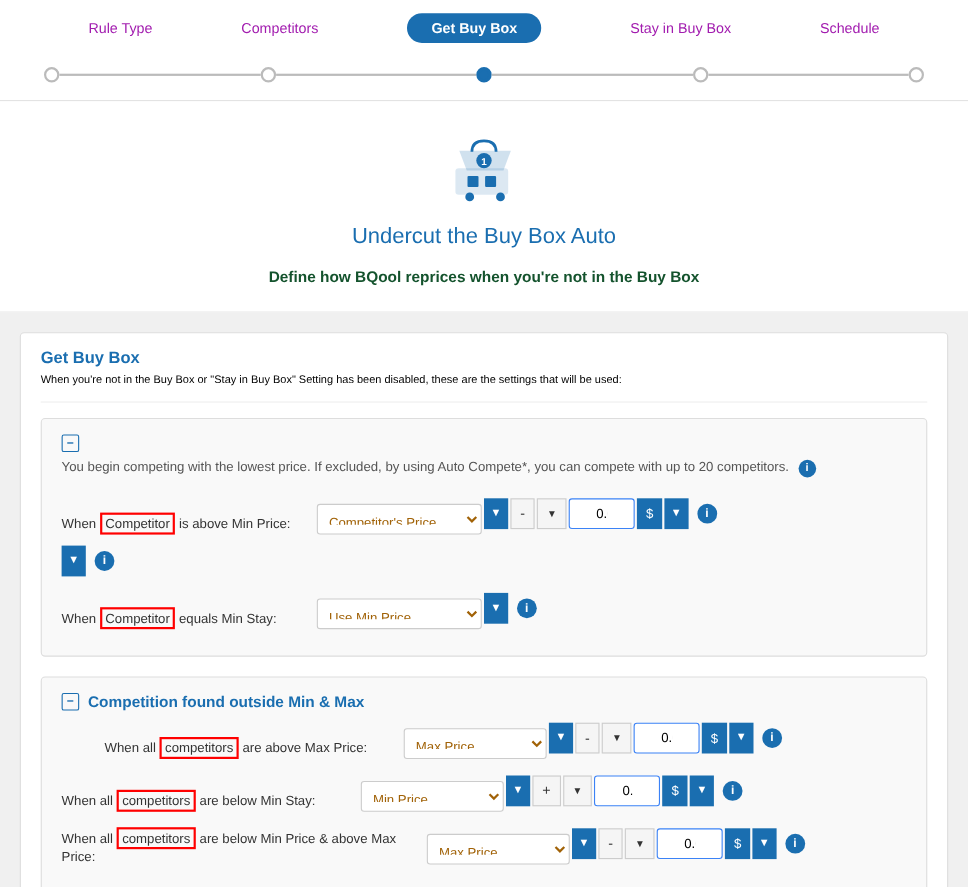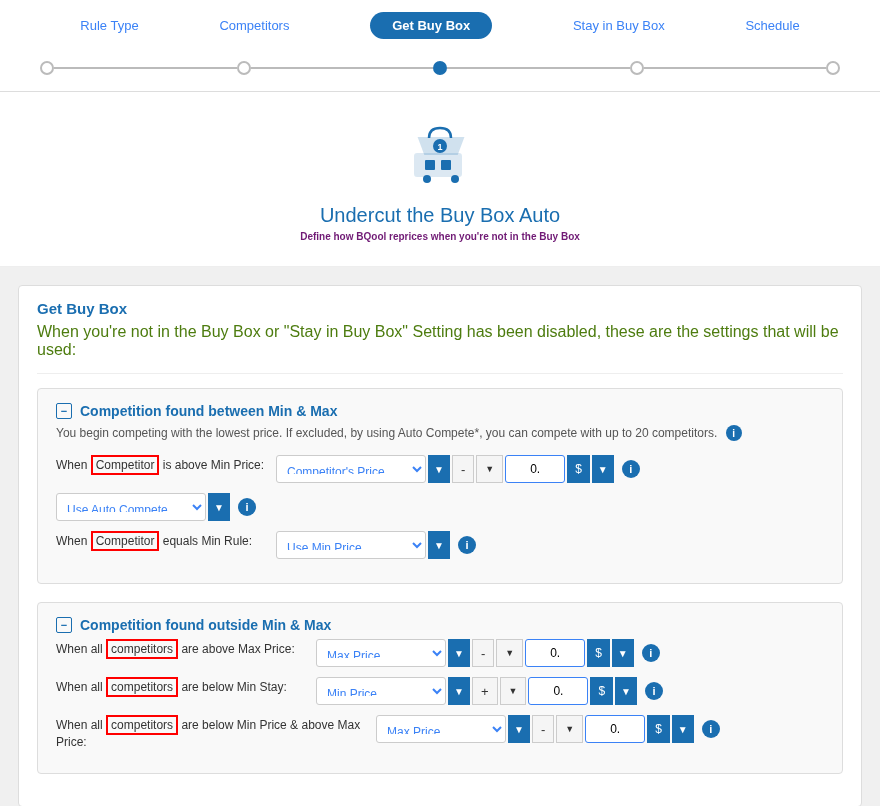--- a/index.html
+++ b/index.html
@@ -1,52 +1,52 @@
 <!DOCTYPE html>
 <html><head>
   <meta charset="utf-8">
   <style>
     * { box-sizing: border-box; margin: 0; padding: 0; }
     body { font-family: Arial, sans-serif; background: #f0f0f0; font-size: 13px; color: #333; width: 880px; }
 
     
     .top-nav { background: #fff; padding: 12px 0 0 0; border-bottom: 1px solid #ddd; }
     .nav-steps { display: flex; justify-content: space-around; align-items: center; padding: 0 40px 12px 40px; }
-    .nav-step { font-size: 13px; color: #3b82f6; cursor: pointer; }
+    .nav-step { font-size: 13px; color: #a21caf; cursor: pointer; }
     .nav-step.active { background: #1a6eb0; color: #fff; padding: 6px 22px; border-radius: 20px; font-weight: bold; }
 
     
     .progress-bar { display: flex; align-items: center; justify-content: center; padding: 10px 40px 16px 40px; background: #fff; }
     .dot { width: 14px; height: 14px; border-radius: 50%; border: 2px solid #bbb; background: #fff; }
     .dot.active { border: 3px solid #1a6eb0; background: #1a6eb0; }
     .dot.filled { border: 2px solid #bbb; background: #fff; }
     .line { flex: 1; height: 2px; background: #bbb; }
 
     
     .hero { background: #fff; text-align: center; padding: 24px 20px 24px 20px; border-bottom: 1px solid #eee; }
     .hero-icon { font-size: 60px; color: #1a6eb0; line-height: 1; }
     .hero-title { font-size: 20px; color: #1a6eb0; margin-top: 8px; font-weight: normal; }
-    .hero-subtitle { font-size: 10px; color: #701a75; font-weight: bold; margin-top: 4px; }
+    .hero-subtitle { font-size: 14px; color: #14532d; font-weight: bold; margin-top: 16px; }
 
     
     .main { background: #f0f0f0; padding: 18px; }
     .section-title { color: #1a6eb0; font-size: 15px; font-weight: bold; margin-bottom: 6px; }
-    .section-desc { color: #4d7c0f; font-size: 16px; margin-bottom: 14px; }
+    .section-desc { color: #000000; font-size: 10px; margin-bottom: 14px; }
 
     .card { background: #fff; border: 1px solid #ddd; border-radius: 4px; margin-bottom: 18px; padding: 14px 18px; }
     .card-header { display: flex; align-items: center; color: #1a6eb0; font-weight: bold; font-size: 14px; margin-bottom: 6px; }
     .card-header .collapse-icon { margin-right: 8px; border: 1px solid #1a6eb0; color: #1a6eb0; font-size: 11px; width: 16px; height: 16px; display: inline-flex; align-items: center; justify-content: center; border-radius: 2px; cursor: pointer; }
     .card-info { font-size: 12px; color: #555; margin-bottom: 14px; }
 
-    .row { display: flex; align-items: flex-start; margin-bottom: 10px; }
+    .row { display: flex; align-items: flex-end; margin-bottom: 10px; gap: 12px; }
     .row-label { font-size: 12px; color: #333; width: 220px; flex-shrink: 0; }
     .highlight { border: 2px solid red; padding: 1px 3px; display: inline-block; }
 
     
-    select { border: 1px solid #ccc; border-radius: 3px; padding: 8px 6px; font-size: 12px; color: #3b82f6; background: #fff; height: 28px; cursor: pointer; }
+    select { border: 1px solid #ccc; border-radius: 3px; padding: 8px 6px; font-size: 12px; color: #a16207; background: #fff; height: 28px; cursor: pointer; margin-top: 10px; }
     .dropdown-arrow { background: #1a6eb0; color: #fff; border: none; padding: 4px 6px; height: 28px; cursor: pointer; font-size: 10px; display: inline-flex; align-items: center; }
     .num-input { border: 1px solid #3b82f6; border-radius: 3px; padding: 4px 24px; font-size: 12px; width: 60px; text-align: right; height: 28px; }
     .op-btn { border: 1px solid #ccc; background: #f5f5f5; padding: 4px 8px; height: 28px; cursor: pointer; font-size: 13px; color: #333; }
     .unit-btn { background: #1a6eb0; color: #fff; border: none; padding: 4px 8px; height: 28px; font-size: 12px; cursor: pointer; }
     .info-icon { display: inline-flex; align-items: center; justify-content: center; width: 18px; height: 18px; border-radius: 50%; background: #1a6eb0; color: #fff; font-size: 11px; font-weight: bold; margin-left: 6px; cursor: pointer; flex-shrink: 0; }
     .controls-group { display: flex; align-items: center; gap: 2px; }
     select.wide { width: 150px; }
     select.wide2 { width: 130px; }
 
     .info-icon-sm { display: inline-flex; align-items: center; justify-content: center; width: 16px; height: 16px; border-radius: 50%; background: #1a6eb0; color: #fff; font-size: 10px; font-weight: bold; margin-left: 5px; cursor: pointer; }
@@ -102,21 +102,20 @@
 
 <div class="main">
   <div class="card">
     <div class="section-title">Get Buy Box</div>
     <div class="section-desc">When you're not in the Buy Box or "Stay in Buy Box" Setting has been disabled, these are the settings that will be used:</div>
     <hr style="border:none;border-top:1px solid #eee;margin-bottom:14px;">
 
     <div class="card" style="background:#f9f9f9;">
       <div class="card-header">
         <span class="collapse-icon">−</span>
-        <span>Competition found between Min &amp; Max</span>
       </div>
       <div class="card-info">
         <span>You begin competing with the lowest price. If excluded, by using Auto Compete*, you can compete with up to 20 competitors.</span>
         <span class="info-icon-sm">i</span>
       </div>
 
       <div class="row">
         <div class="row-label">
           <span>When</span>
           <span class="highlight">Competitor</span>
@@ -134,56 +133,51 @@
           <button class="op-btn" style="font-size:9px;">▼</button>
           <input class="num-input" type="text" value="0.01" style="">
           <button class="unit-btn">$</button>
           <button class="dropdown-arrow">▼</button>
           <span class="info-icon">i</span>
         </div>
       </div>
 
       <div class="row">
         <div class="controls-group">
-          <select class="wide">
-            <option>Use Auto Compete</option>
-            <option>Competitor's Price</option>
-            <option>Use Min Price</option>
-          </select>
           <button class="dropdown-arrow">▼</button>
           <span class="info-icon">i</span>
         </div>
       </div>
 
       <div class="row">
         <div class="row-label">
           <span>When</span>
           <span class="highlight">Competitor</span>
-          <span>equals Min Rule:</span>
+          <span>equals Min Stay:</span>
         </div>
         <div class="controls-group">
           <select class="wide">
             <option>Use Min Price</option>
             <option>Competitor's Price</option>
             <option>Use Auto Compete</option>
           </select>
           <button class="dropdown-arrow">▼</button>
           <span class="info-icon">i</span>
         </div>
       </div>
     </div>
 
     <div class="card" style="background:#f9f9f9;">
       <div class="card-header">
         <span class="collapse-icon">−</span>
         <span>Competition found outside Min &amp; Max</span>
       </div>
 
       <div class="row">
-        <div class="row-label" style="width:260px;">
+        <div class="row-label" style="width:260px;margin-left:39px;">
           <span>When all</span>
           <span class="highlight">competitors</span>
           <span>are above Max Price:</span>
         </div>
         <div class="controls-group">
           <select class="wide2">
             <option>Max Price</option>
             <option>Min Price</option>
           </select>
           <button class="dropdown-arrow">▼</button>

